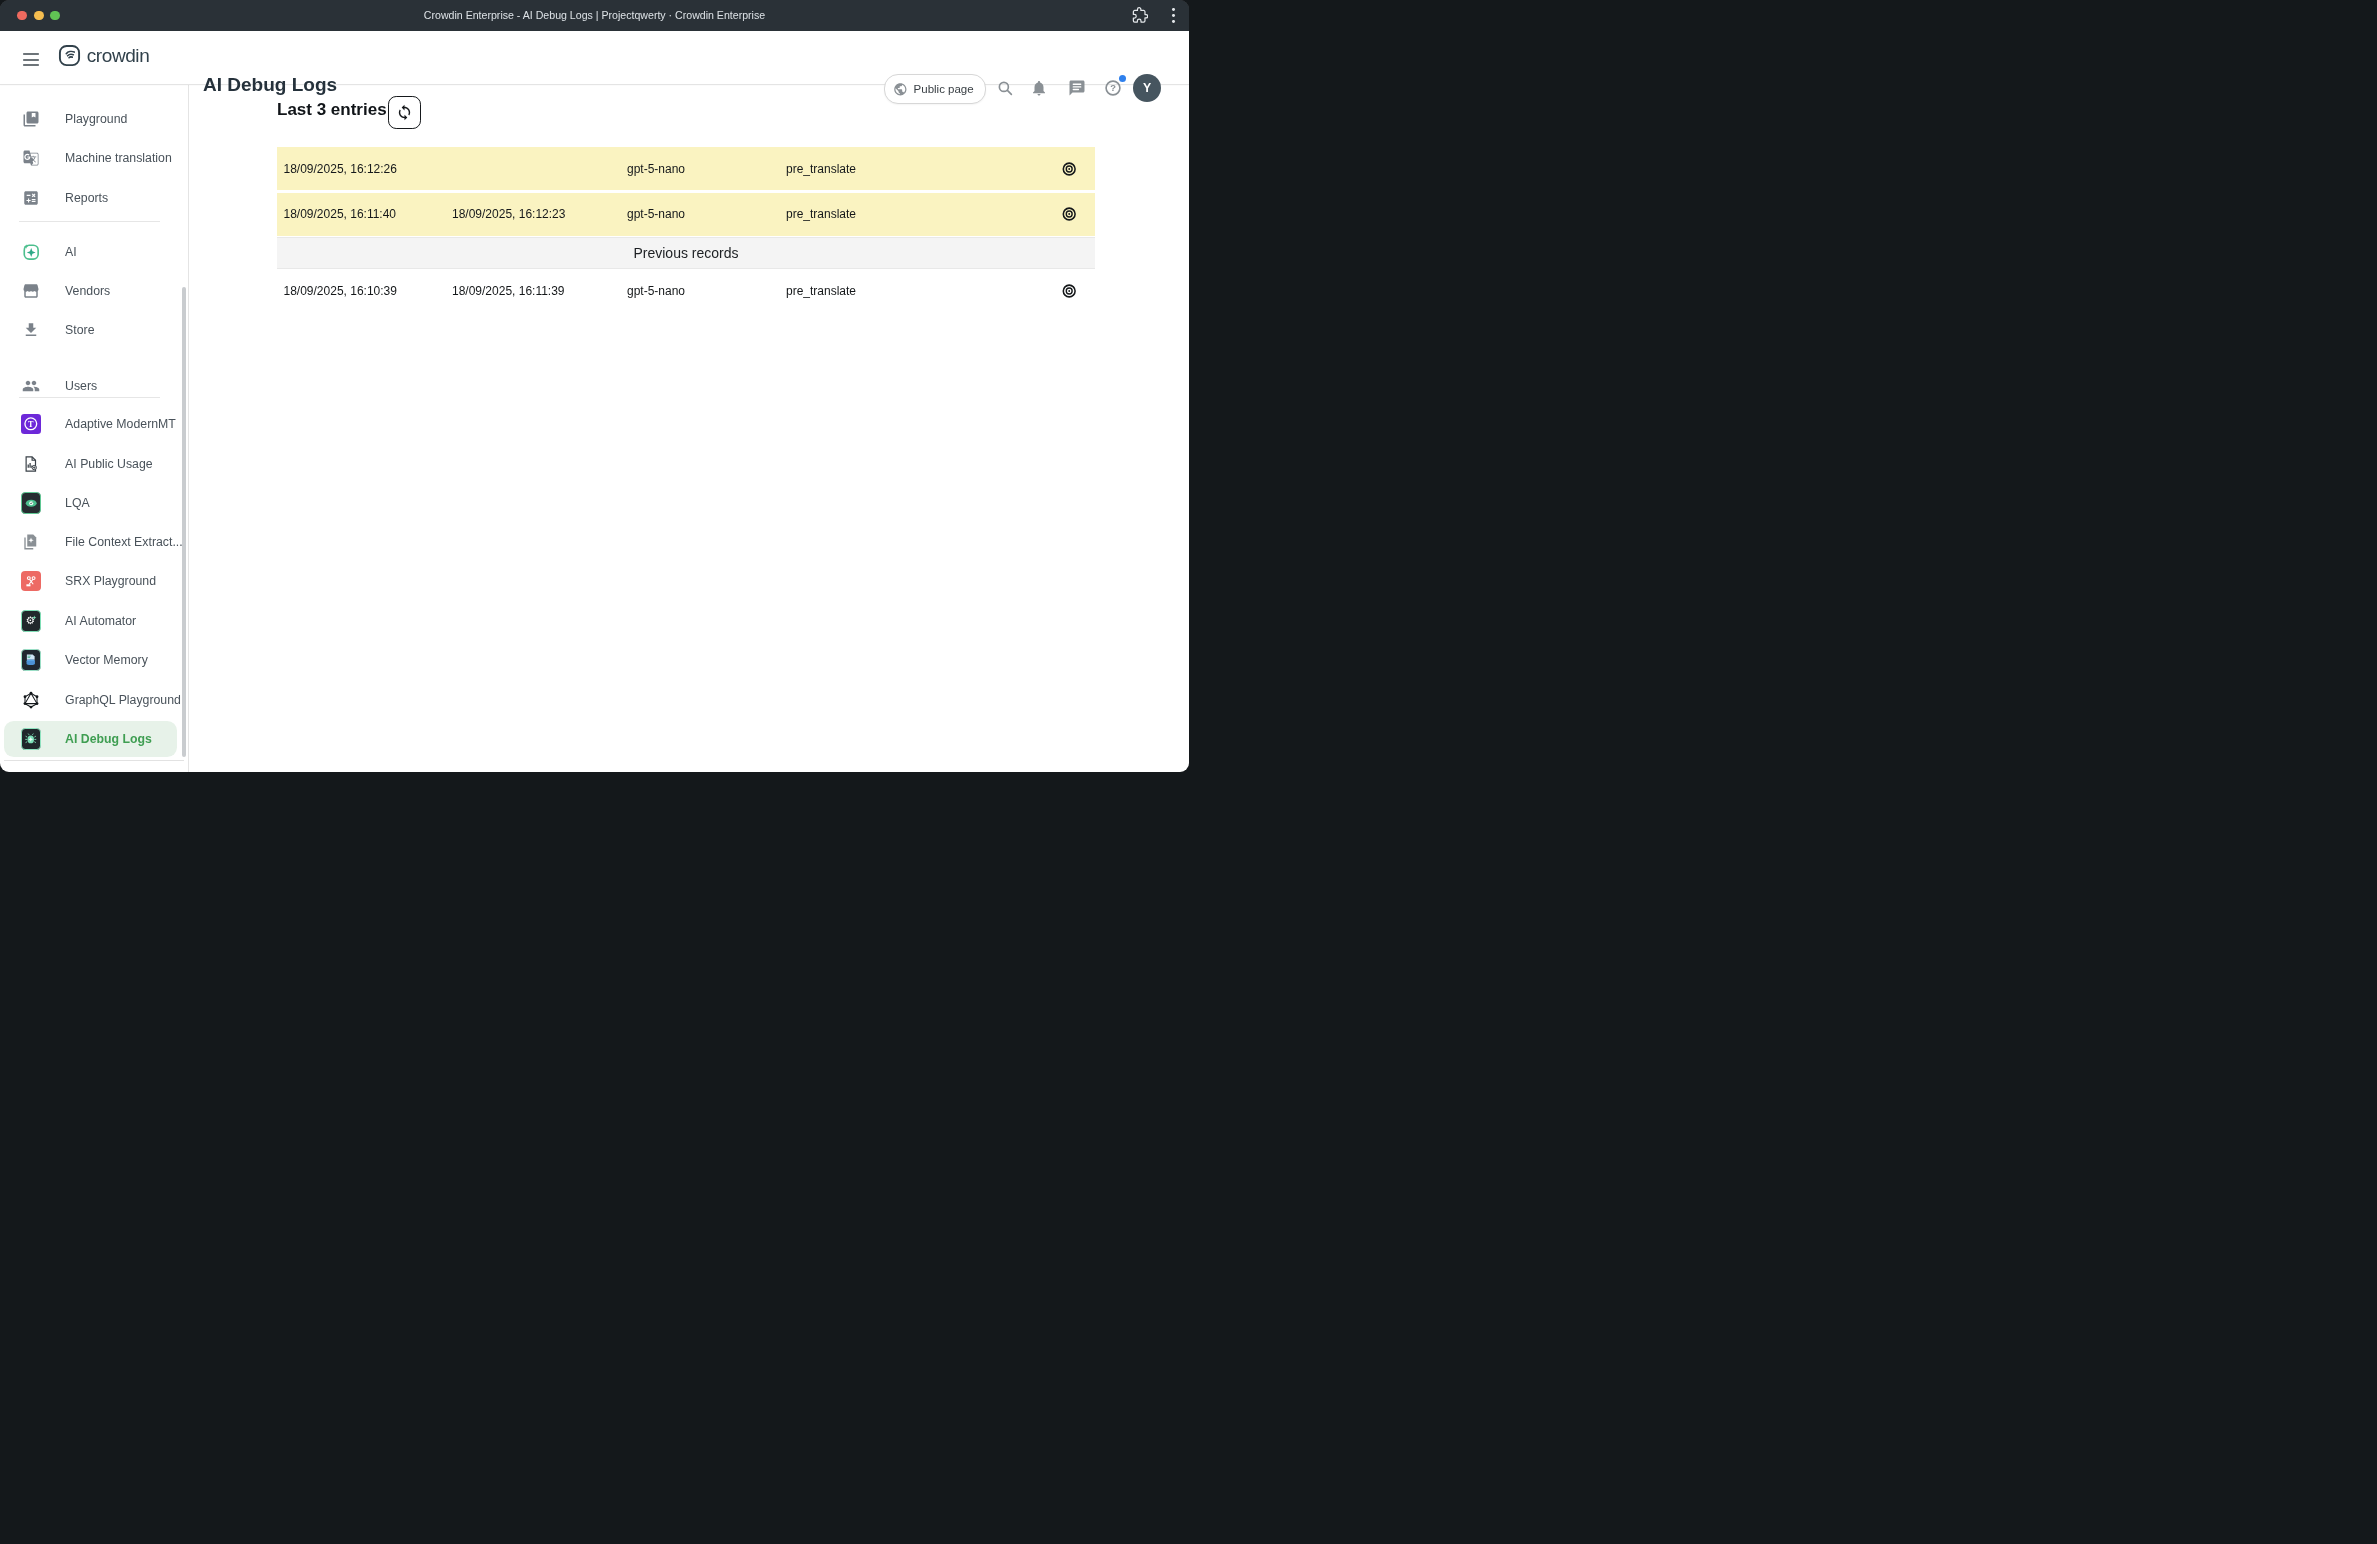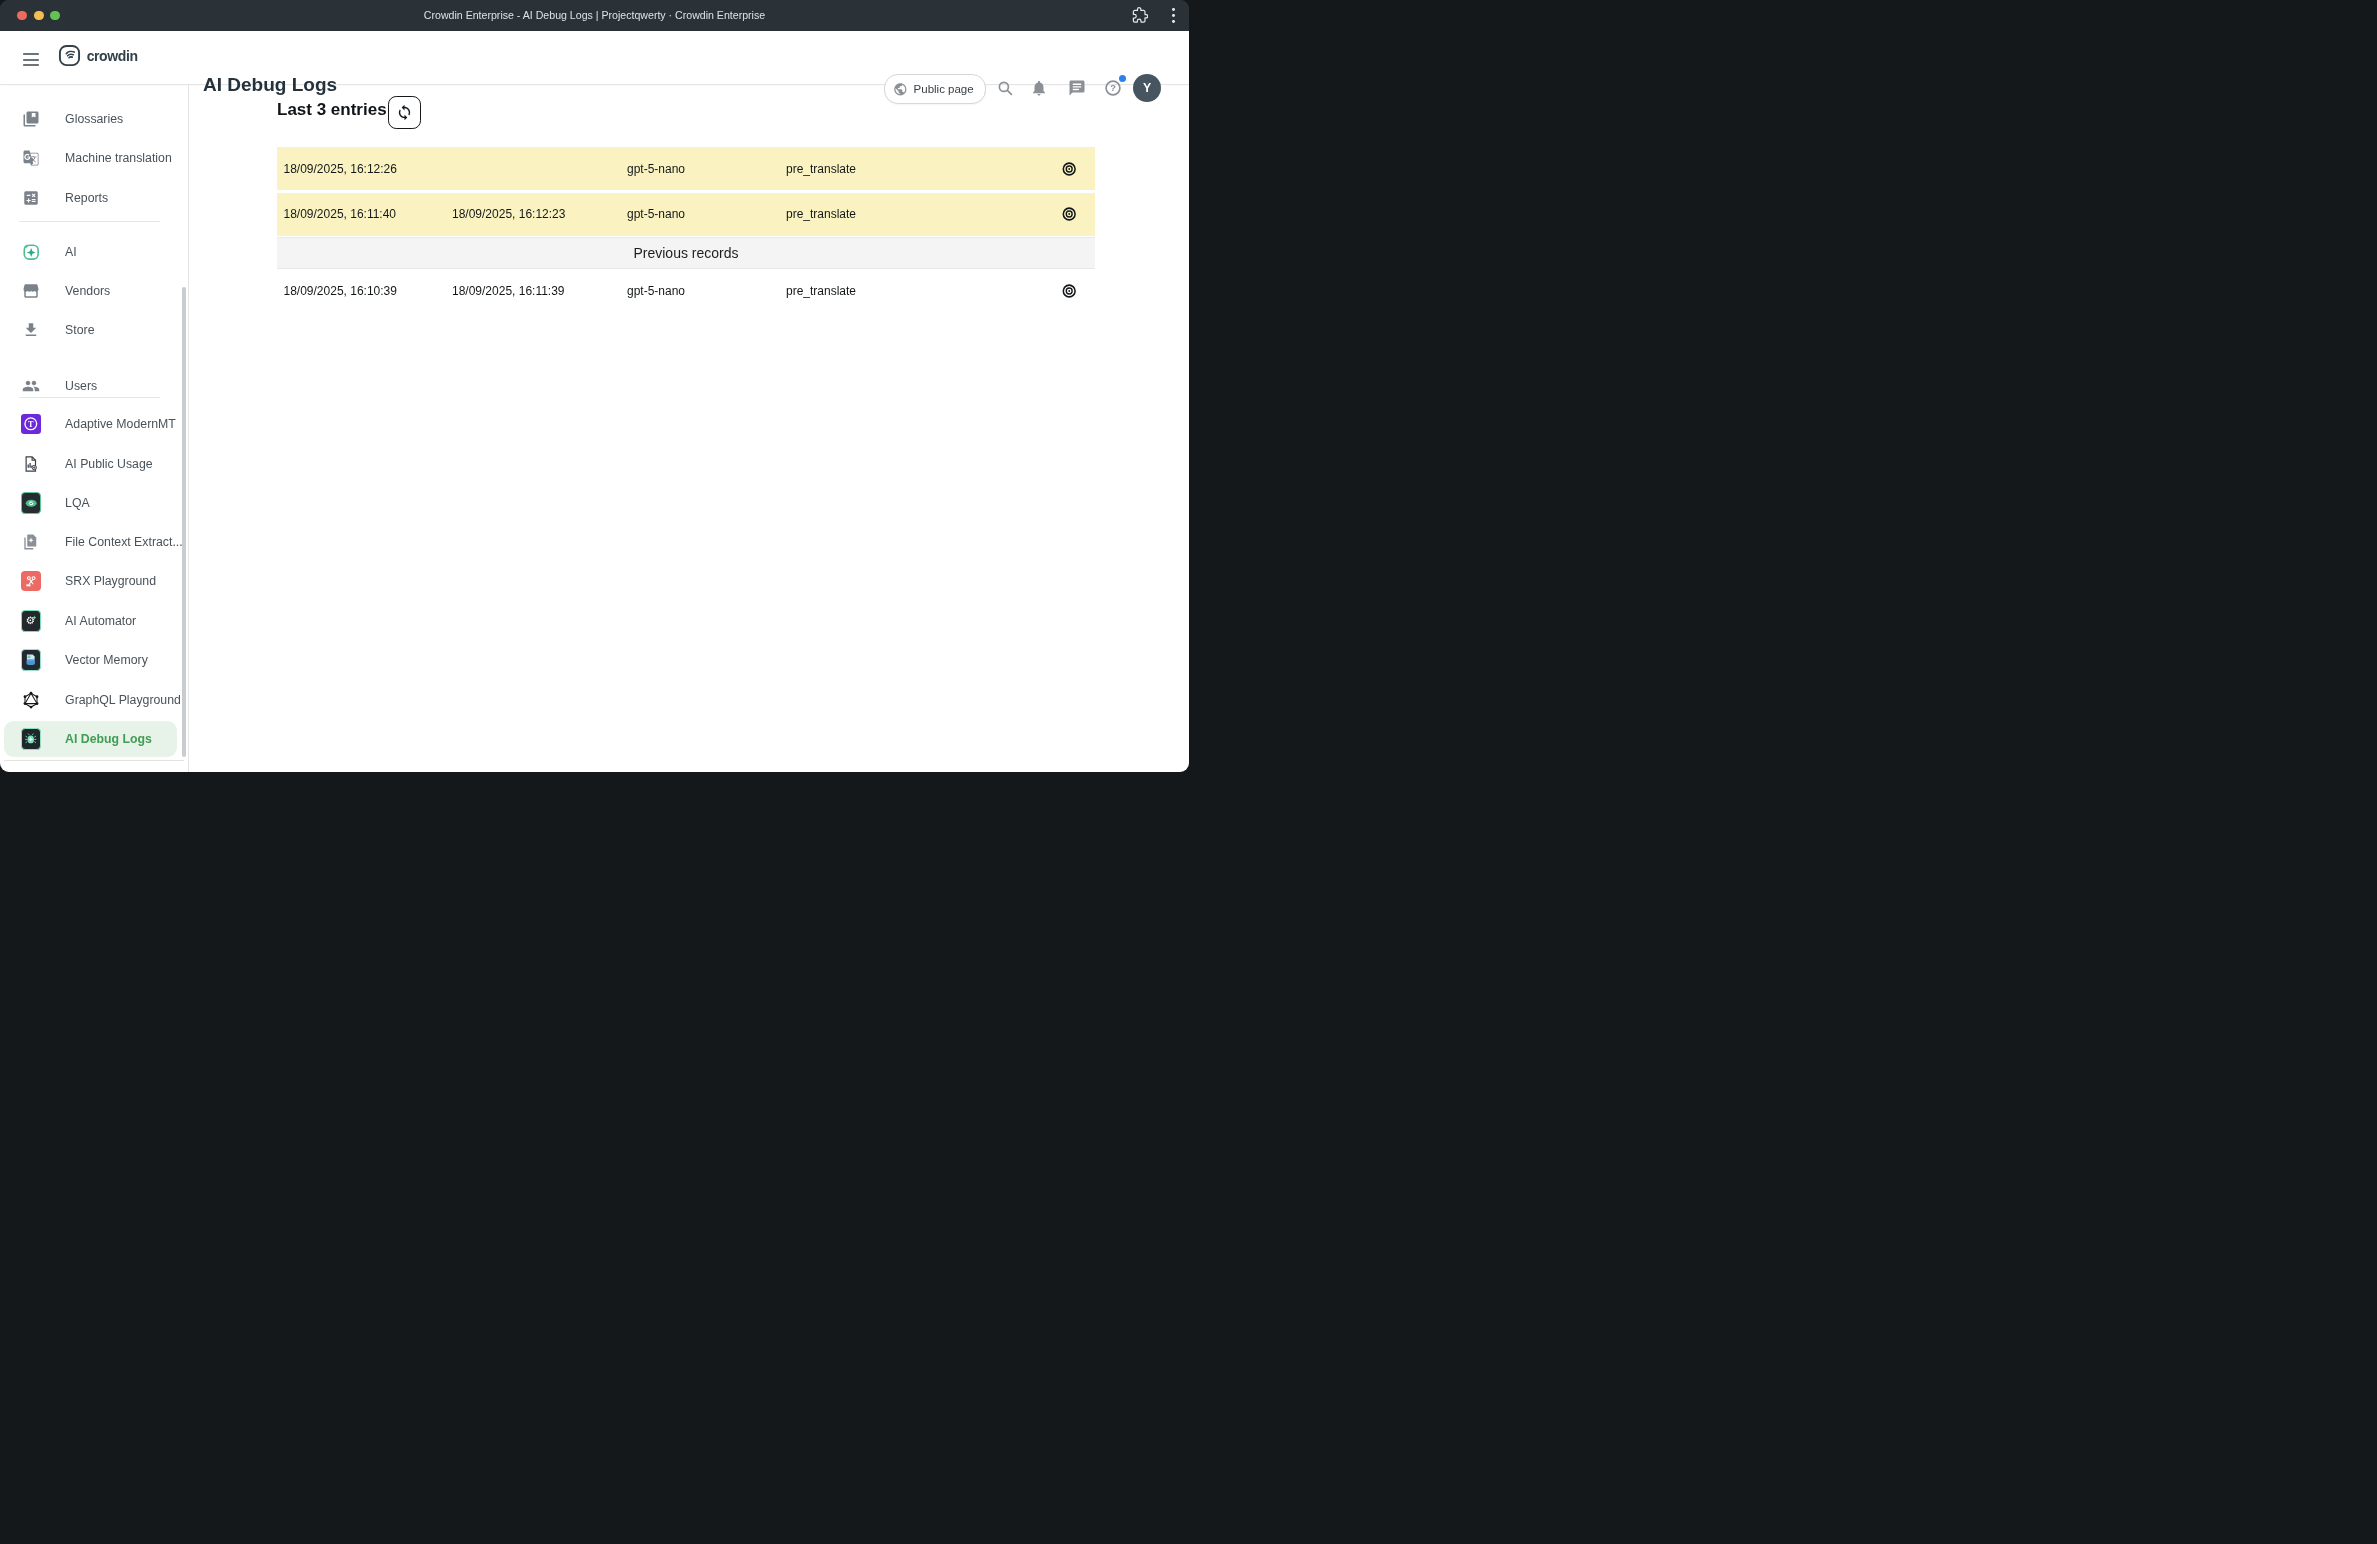--- a/index.html
+++ b/index.html
@@ -15,21 +15,21 @@
   .browser-title{position:absolute;top:9px;left:50%;transform:translateX(-50%);color:#dde2e6;font-size:10.6px;white-space:nowrap;}
   .ext-icon{position:absolute;top:7.4px;left:1132px;width:16.4px;height:16.4px;}
   .kebab{position:absolute;top:8.2px;left:1170px;width:6.5px;height:14.7px;display:flex;flex-direction:column;justify-content:space-between;align-items:center;}
   .kebab i{width:2.8px;height:2.8px;border-radius:50%;background:#e2e6e9;}
 
   
   .app-header{position:absolute;left:0;top:31px;width:100%;height:53px;background:#fff;border-bottom:0.8px solid #e4e4e4;box-shadow:0 0.8px 1.6px rgba(0,0,0,.04);z-index:5;}
   .hamburger{position:absolute;left:23px;top:22px;width:16.4px;height:13px;display:flex;flex-direction:column;justify-content:space-between;cursor:pointer;}
   .hamburger i{height:2px;background:#6d7479;border-radius:0.8px;}
   .logo{position:absolute;left:58px;top:13px;display:flex;align-items:center;gap:5.7px;cursor:pointer;}
-  .logo-text{font-size:14px;font-weight:700;color:#31414b;letter-spacing:-0.4px;}
+  .logo-text{font-size:19px;font-weight:400;color:#31414b;letter-spacing:-0.4px;}
   .page-title{position:absolute;left:203px;top:43px;font-size:19px;font-weight:700;color:#25313b;}
   .public-pill{position:absolute;left:884px;top:43px;height:28px;border:0.8px solid #d7d7d7;border-radius:14px;display:flex;align-items:center;gap:5.7px;padding:0 11.5px 0 8.2px;background:#fff;cursor:pointer;box-shadow:0 0.8px 1.6px rgba(0,0,0,.05);}
   .public-pill span{font-size:11.5px;color:#3a4045;font-weight:500;white-space:nowrap;}
   .hd-ic{position:absolute;top:48px;width:18px;height:18px;cursor:pointer;}
   .help-dot{position:absolute;left:1119px;top:44px;width:7.4px;height:7.4px;border-radius:50%;background:var(--badge_blue,#2f80ed);}
   .avatar{position:absolute;left:1133px;top:43px;width:28px;height:28px;border-radius:50%;background:#46555f;color:#fff;font-size:12.3px;font-weight:600;display:flex;align-items:center;justify-content:center;cursor:pointer;}
 
   
   .sidebar{position:absolute;left:0;top:84px;width:188px;height:688px;background:#fff;border-right:0.8px solid #e4e4e4;}
   .nav-item{position:absolute;left:4.1px;width:173px;height:36px;display:flex;align-items:center;cursor:pointer;border-radius:9.8px;}
@@ -137,21 +137,21 @@
     </div>
 
     <div class="sidebar">
 
       <div class="nav-item" style="top:17px">
         <span class="nico">
             <svg viewBox="0 0 24 24" width="18" height="18" fill="#7b828a">
               <path d="M4 6H2v14c0 1.1.9 2 2 2h14v-2H4V6zm16-4H8c-1.1 0-2 .9-2 2v12c0 1.1.9 2 2 2h12c1.1 0 2-.9 2-2V4c0-1.1-.9-2-2-2zm-2 8l-2.5-1.5L13 10V4h5v6z"></path>
             </svg>
           </span>
-        <span class="nlabel">Glossaries</span>
+        <span class="nlabel">Playground</span>
       </div>
 
       <div class="nav-item" style="top:56px">
         <span class="nico">
             <svg viewBox="0 0 24 24" width="18" height="18" fill="#7b828a">
               <path d="M20 5h-9.12L10 2H4c-1.1 0-2 .9-2 2v13c0 1.1.9 2 2 2h7l1 3h8c1.1 0 2-.9 2-2V7c0-1.1-.9-2-2-2zM7.17 14.59c-2.25 0-4.09-1.83-4.09-4.09S4.91 6.41 7.17 6.41c1.04 0 1.99.37 2.74 1.07l.07.06-1.23 1.18-.06-.05c-.29-.27-.78-.59-1.52-.59-1.31 0-2.38 1.09-2.38 2.42s1.07 2.42 2.38 2.42c1.37 0 1.96-.87 2.12-1.46H7.08v-1.56h3.94l.01.07c.04.21.05.4.05.61 0 2.35-1.61 4.01-3.91 4.01zm6.8-2.47h-.99l-.31-1.04h3.99s-.34 1.31-1.56 2.74c-.52-.62-.89-1.23-1.13-1.7zM21 20c0 .55-.45 1-1 1h-7l2-2-.81-2.77.92-.92L17.79 18l.73-.73-2.71-2.68c.9-1.03 1.6-2.25 1.92-3.51H19v-1.04h-3.64V9h-1.04v1.04h-1.96L11.18 6H20c.55 0 1 .45 1 1v13z"></path>
             </svg>
           </span>
         <span class="nlabel">Machine translation</span>
       </div>

